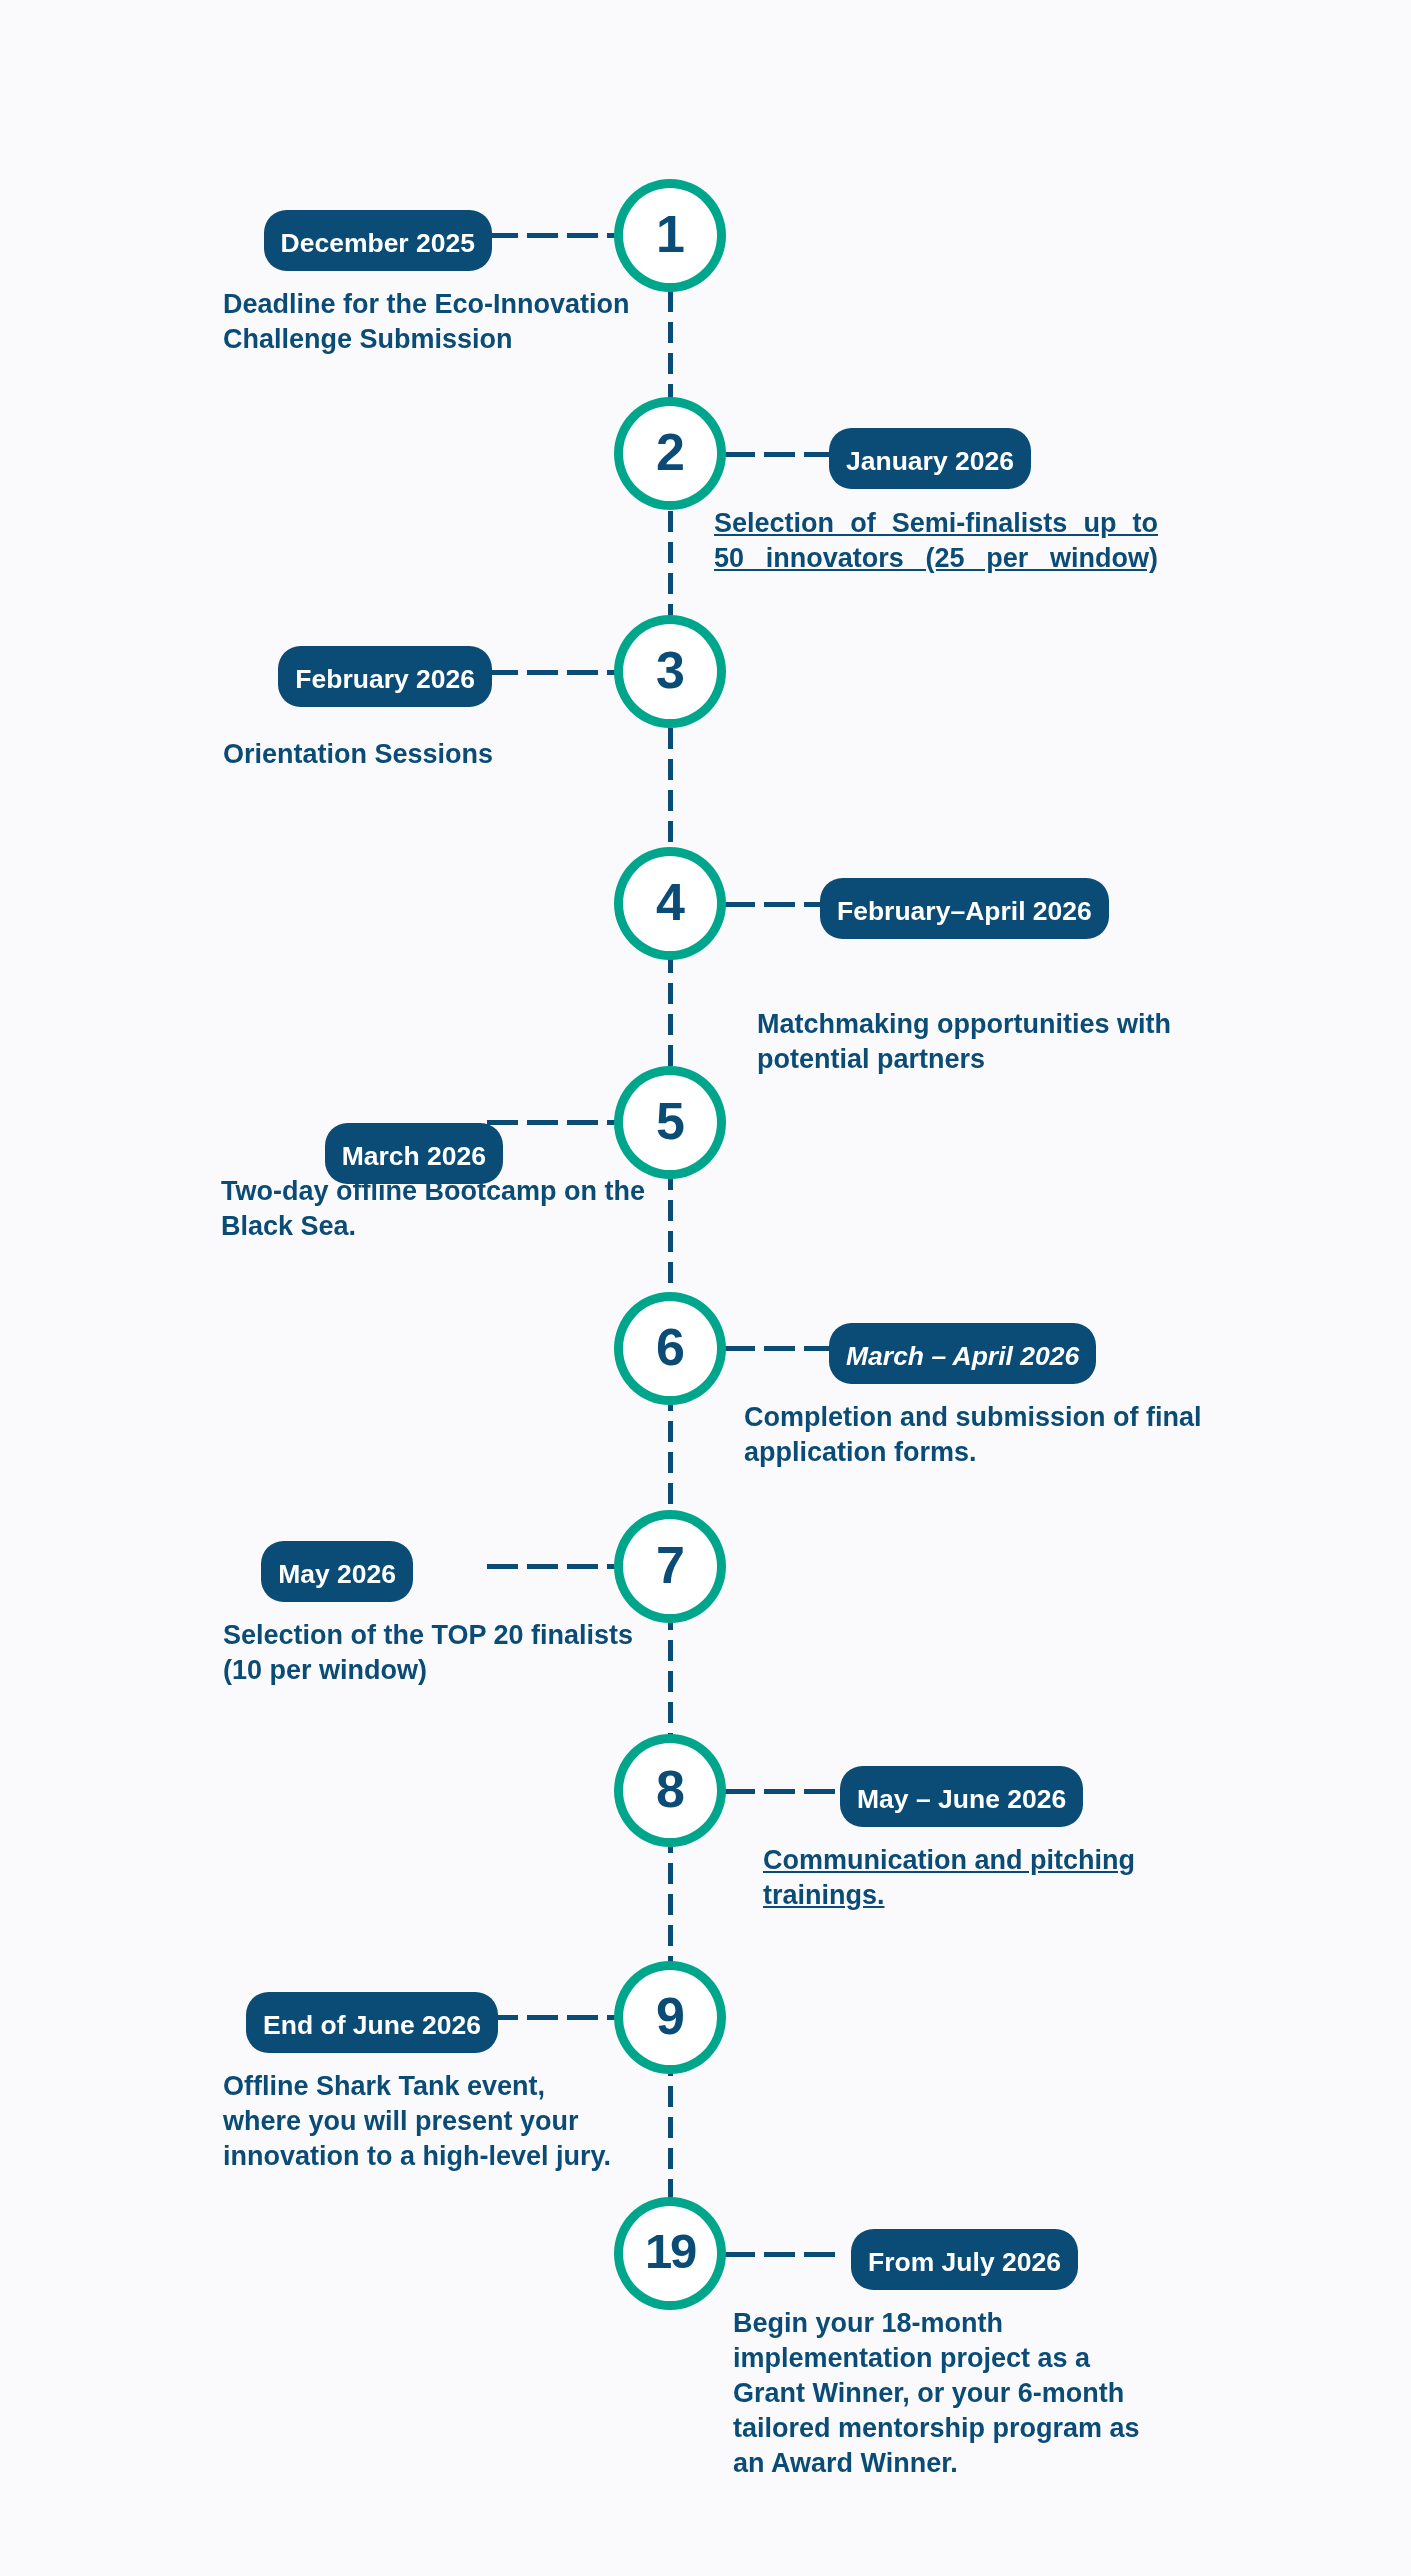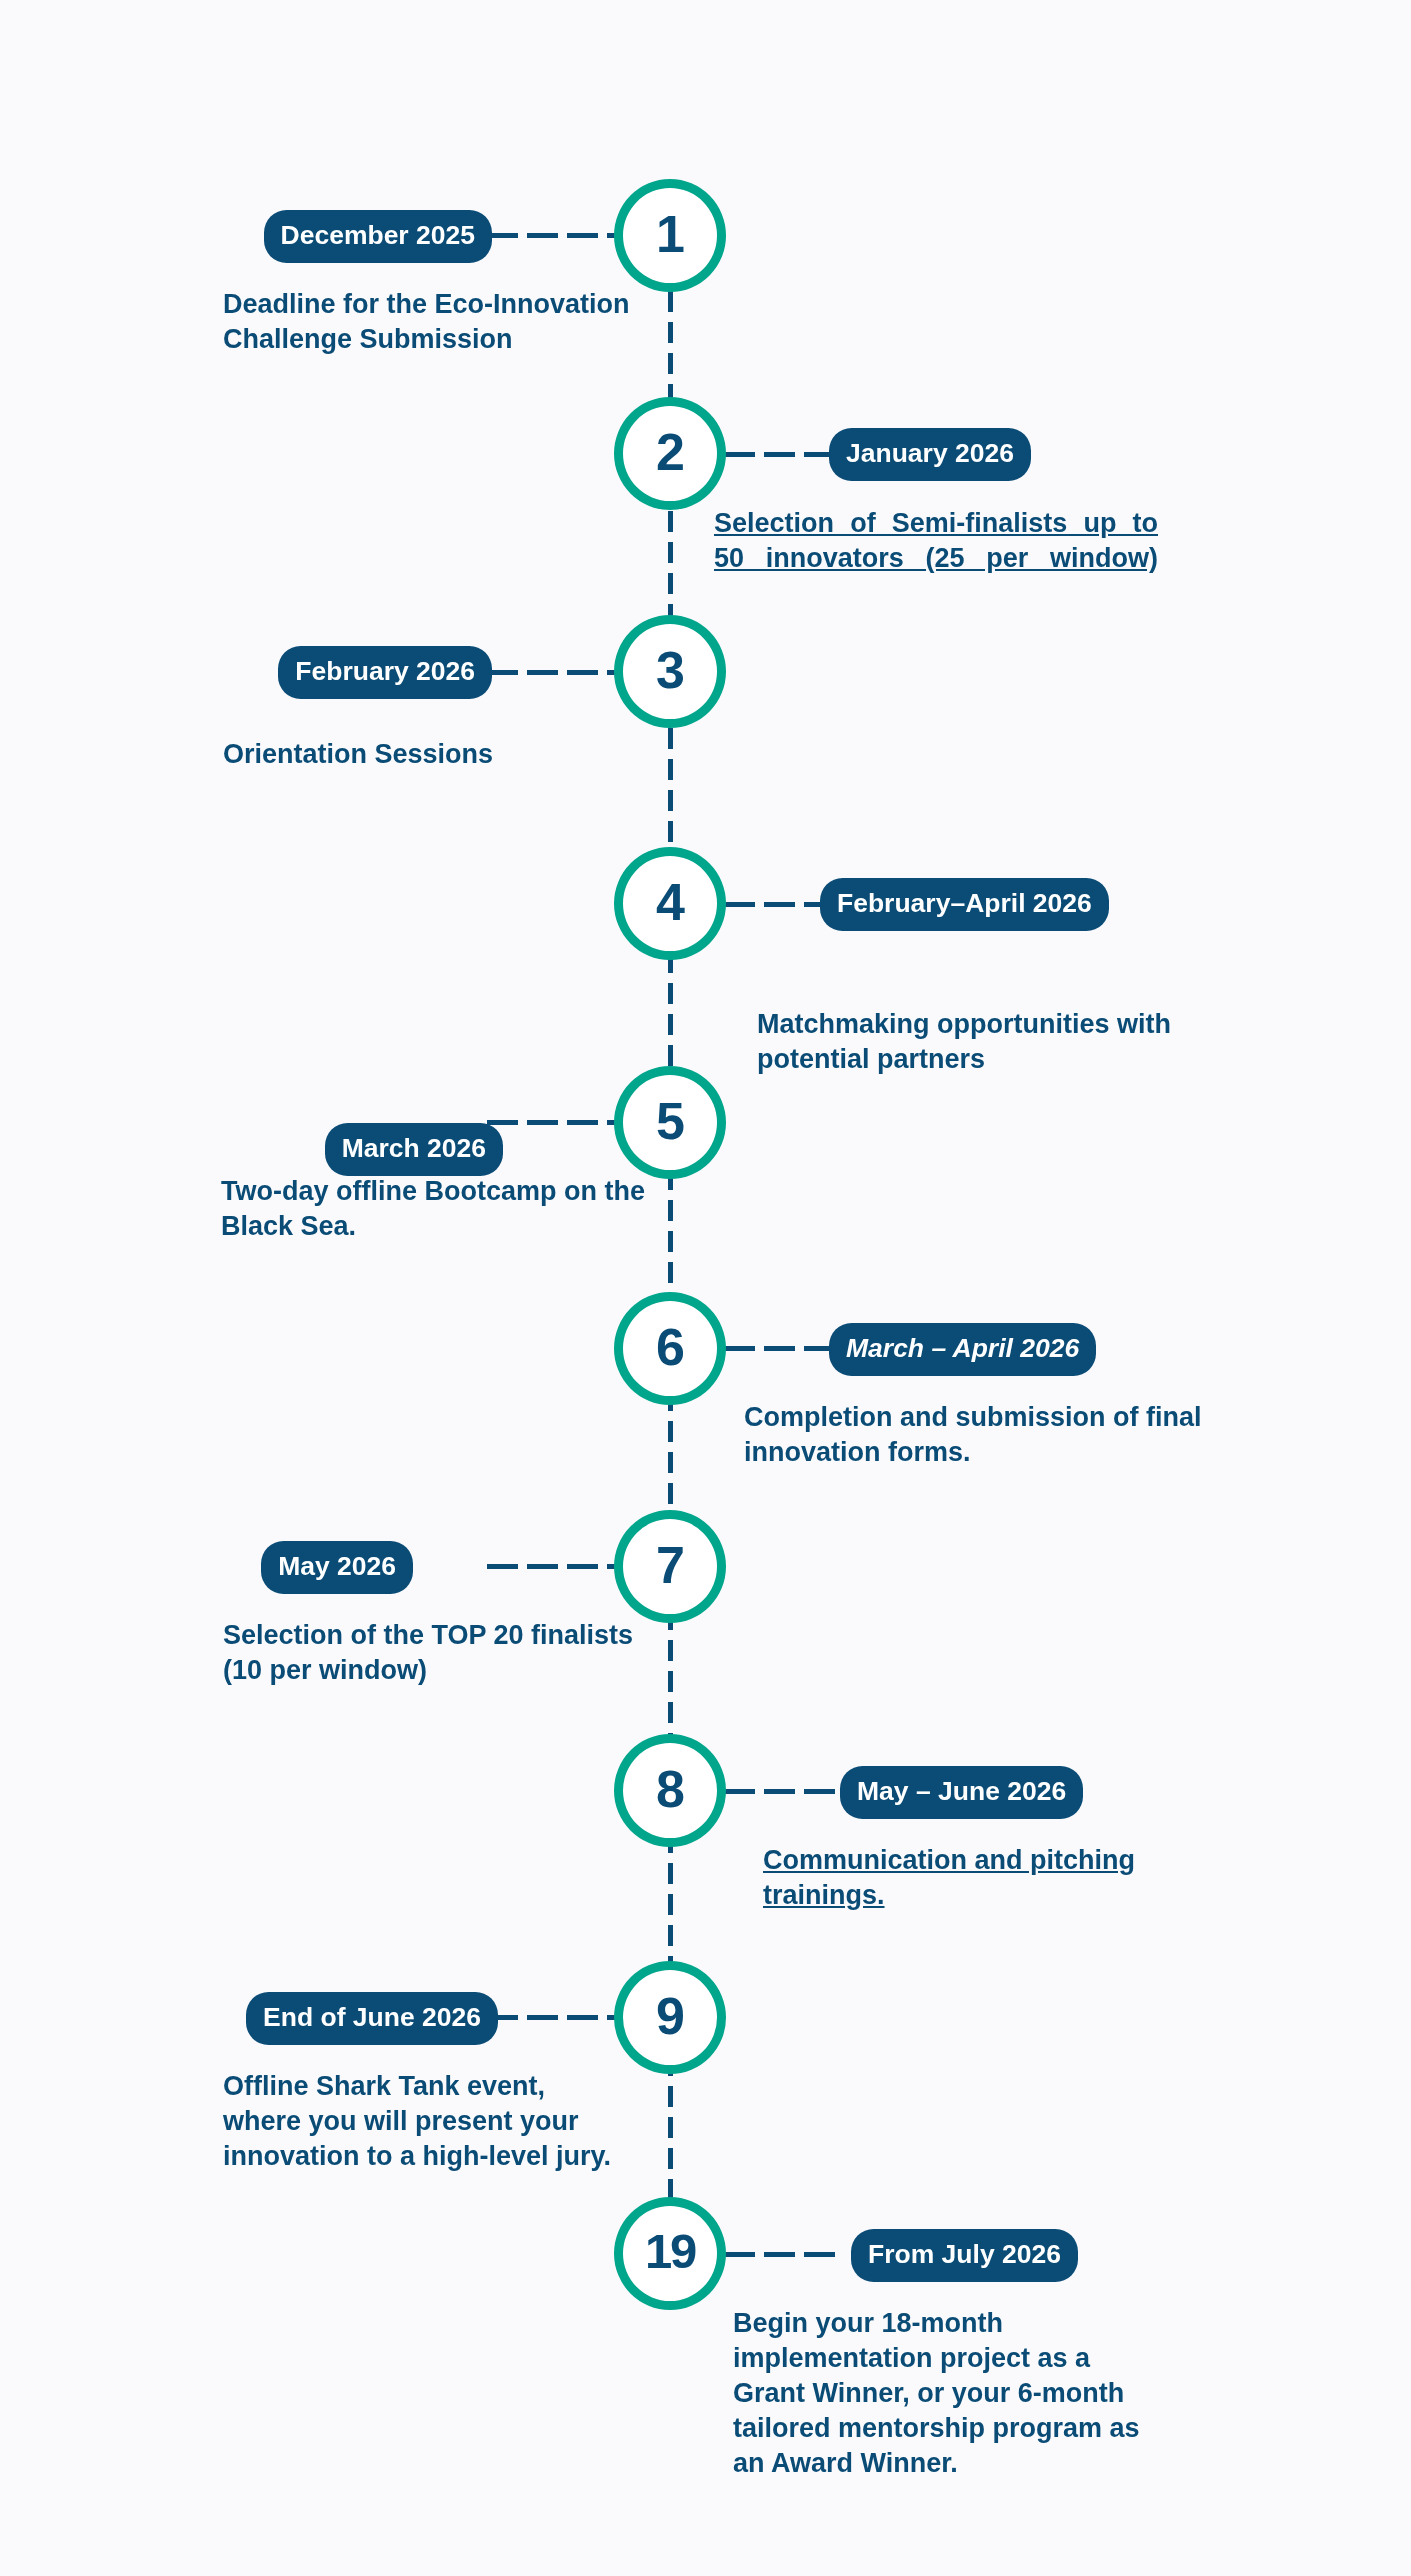--- a/index.html
+++ b/index.html
@@ -52,21 +52,21 @@
   }
 
   
   .pill{
     position:absolute;
     background:#0a4c76;
     color:#ffffff;
     font-weight:bold;
     font-size:26.5px;
     line-height:1;
-    padding:12px 17px 14px 17px;
+    padding:20px 17px 14px 17px;
     border-radius:22.6px;
     white-space:nowrap;
     z-index:6;
   }
   .pill.r{  }
 
   
   .desc{
     position:absolute;
     color:#0a4c76;
@@ -126,21 +126,21 @@
   <div class="node" style="left:614px;top:1066px;">
     <span class="num">5</span>
   </div>
   <div class="desc" style="left:221px;top:1174px;width:440px;">Two-day offline Bootcamp on the Black Sea.</div>
 
   <div class="hconn" style="left:724px;top:1346px;width:113px;"></div>
   <div class="pill" style="left:829px;top:1323px;font-style:italic;"><span>March – April 2026</span></div>
   <div class="node" style="left:614px;top:1292px;">
     <span class="num">6</span>
   </div>
-  <div class="desc" style="left:744px;top:1400px;width:469px;">Completion and submission of final innovation forms.</div>
+  <div class="desc" style="left:744px;top:1400px;width:469px;">Completion and submission of final application forms.</div>
 
   <div class="hconn" style="left:487px;top:1564px;width:130px;"></div>
   <div class="pill r" style="right:998px;top:1541px;"><span>May 2026</span></div>
   <div class="node" style="left:614px;top:1510px;">
     <span class="num">7</span>
   </div>
   <div class="desc" style="left:223px;top:1618px;width:418px;">Selection of the TOP 20 finalists (10 per window)</div>
 
   <div class="hconn" style="left:724px;top:1789px;width:113px;"></div>
   <div class="pill" style="left:840px;top:1766px;"><span>May – June 2026</span></div>

